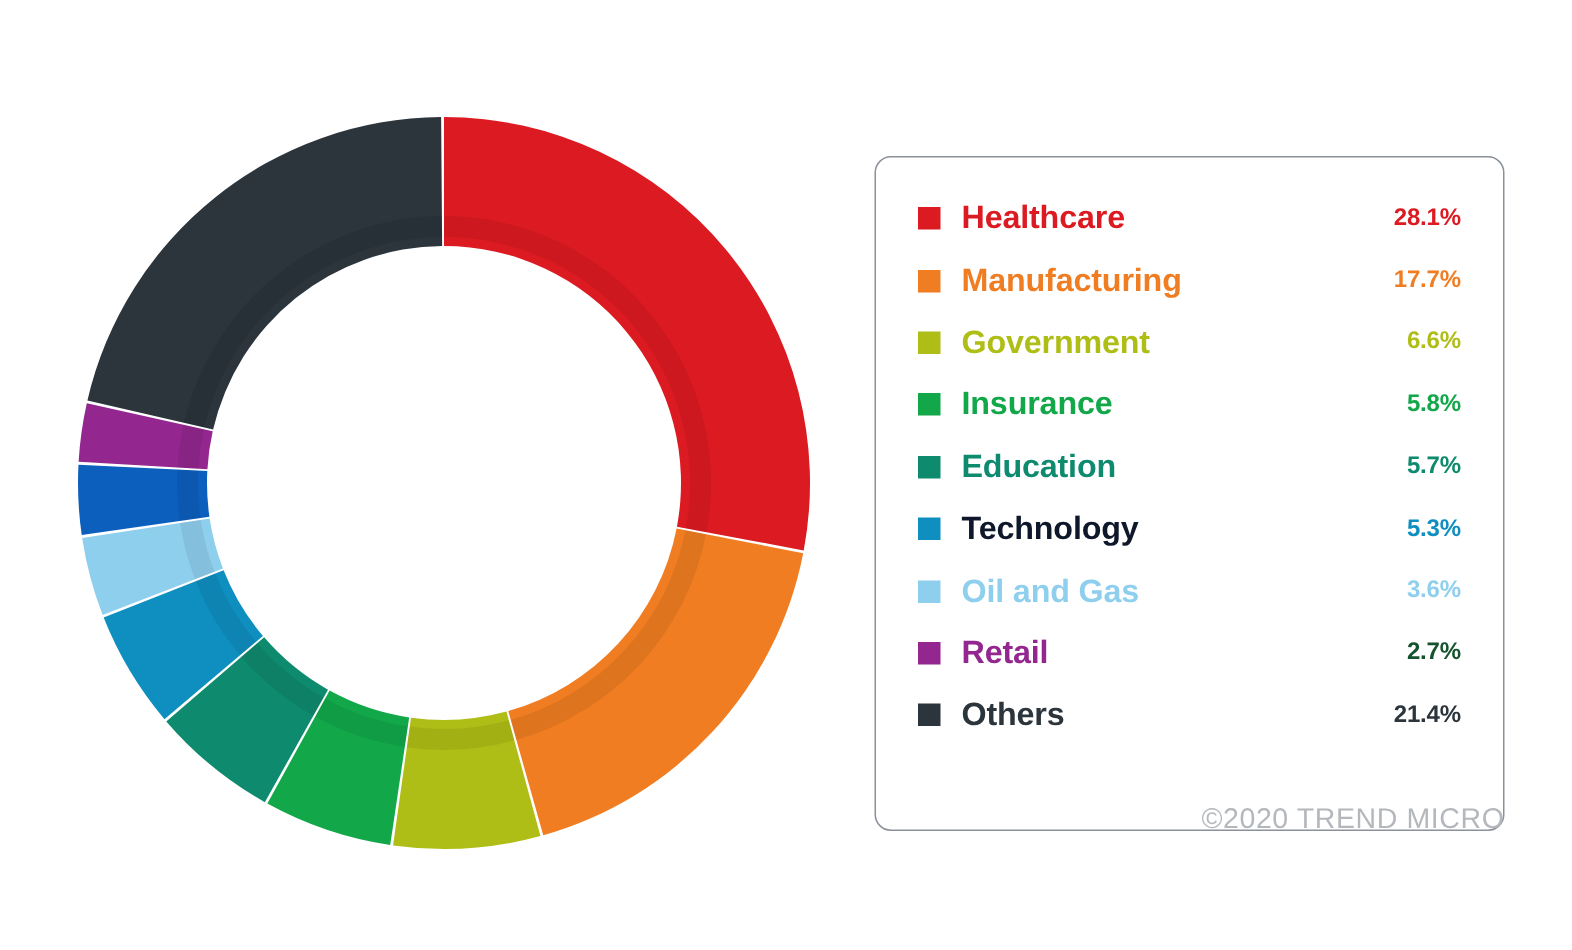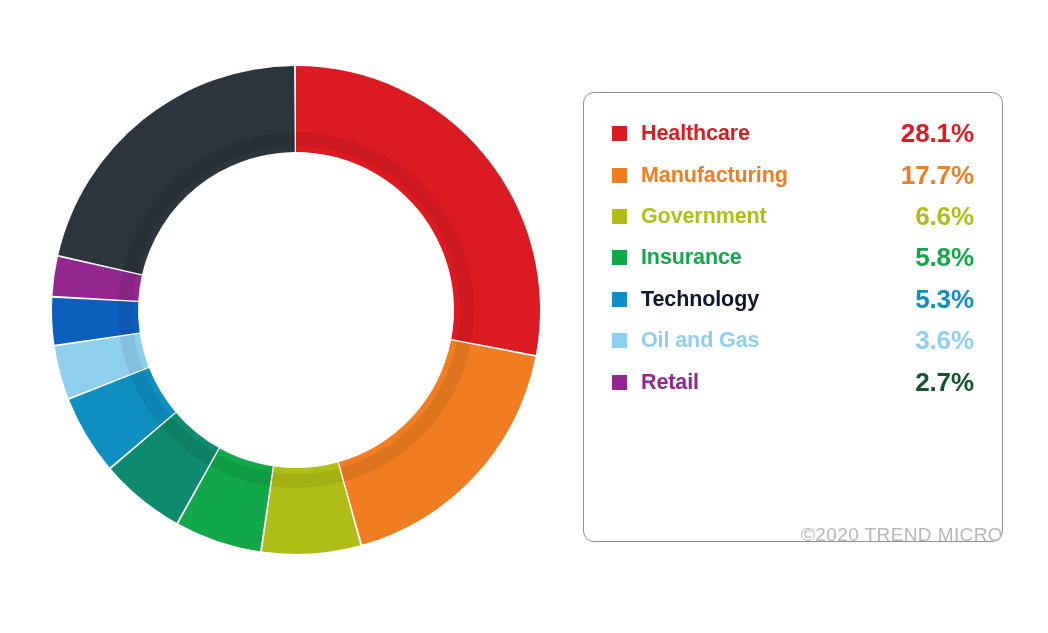--- a/index.html
+++ b/index.html
@@ -12,21 +12,21 @@
     height: 633px;
     background: #ffffff;
     font-family: "Liberation Sans", sans-serif;
     overflow: hidden;
     position: relative;
   }
 
   #chart-figure {
     position: absolute;
     left: 0;
-    top: 4px;
+    top: 16px;
     width: 1048px;
     height: 566px;
   }
 
   
   #donut-wrap {
     position: absolute;
     left: 40px;
     top: 50px;
     width: 512px;
@@ -68,21 +68,21 @@
     margin-right: 14px;
   }
   .legend-label {
     font-size: 21.5px;
     font-weight: bold;
     letter-spacing: -0.1px;
     white-space: nowrap;
     flex: 1 1 auto;
   }
   .legend-value {
-    font-size: 26px;
+    font-size: 16px;
     font-weight: bold;
     letter-spacing: -0.1px;
     text-align: right;
     white-space: nowrap;
     flex: 0 0 auto;
     padding-right: 8px;
   }
 
   
   #copyright {
@@ -143,32 +143,42 @@
           <span class="legend-swatch" style="background: rgb(175, 190, 22);"></span>
           <span class="legend-label" style="color: rgb(175, 190, 22);">Government</span>
           <span class="legend-value" style="color: rgb(175, 190, 22);">6.6%</span>
         </div>
         <div class="legend-row">
           <span class="legend-swatch" style="background: rgb(18, 168, 74);"></span>
           <span class="legend-label" style="color: rgb(18, 168, 74);">Insurance</span>
           <span class="legend-value" style="color: rgb(18, 168, 74); margin-left: 44px;">5.8%</span>
         </div>
         <div class="legend-row">
+          <span class="legend-swatch" style="background: rgb(14, 138, 110);"></span>
+          <span class="legend-label" style="color: rgb(14, 138, 110);">Education</span>
+          <span class="legend-value" style="color: rgb(14, 138, 110);">5.7%</span>
+        </div>
+        <div class="legend-row">
           <span class="legend-swatch" style="background: rgb(14, 143, 192);"></span>
           <span class="legend-label" style="color: #0f172a;">Technology</span>
           <span class="legend-value" style="color: rgb(14, 143, 192);">5.3%</span>
         </div>
         <div class="legend-row">
           <span class="legend-swatch" style="background: rgb(143, 207, 238);"></span>
           <span class="legend-label" style="color: rgb(143, 207, 238);">Oil and Gas</span>
           <span class="legend-value" style="color: rgb(143, 207, 238);">3.6%</span>
         </div>
         <div class="legend-row">
           <span class="legend-swatch" style="background: rgb(147, 39, 143);"></span>
           <span class="legend-label" style="color: rgb(147, 39, 143);">Retail</span>
           <span class="legend-value" style="color: #14532d;">2.7%</span>
         </div>
+        <div class="legend-row">
+          <span class="legend-swatch" style="background: rgb(44, 52, 60);"></span>
+          <span class="legend-label" style="color: rgb(44, 52, 60);">Others</span>
+          <span class="legend-value" style="color: rgb(44, 52, 60);">21.4%</span>
+        </div>
       </div>
   </div>
 
   <div id="copyright">©2020 TREND MICRO</div>
 
 </div>
 
 </body></html>

